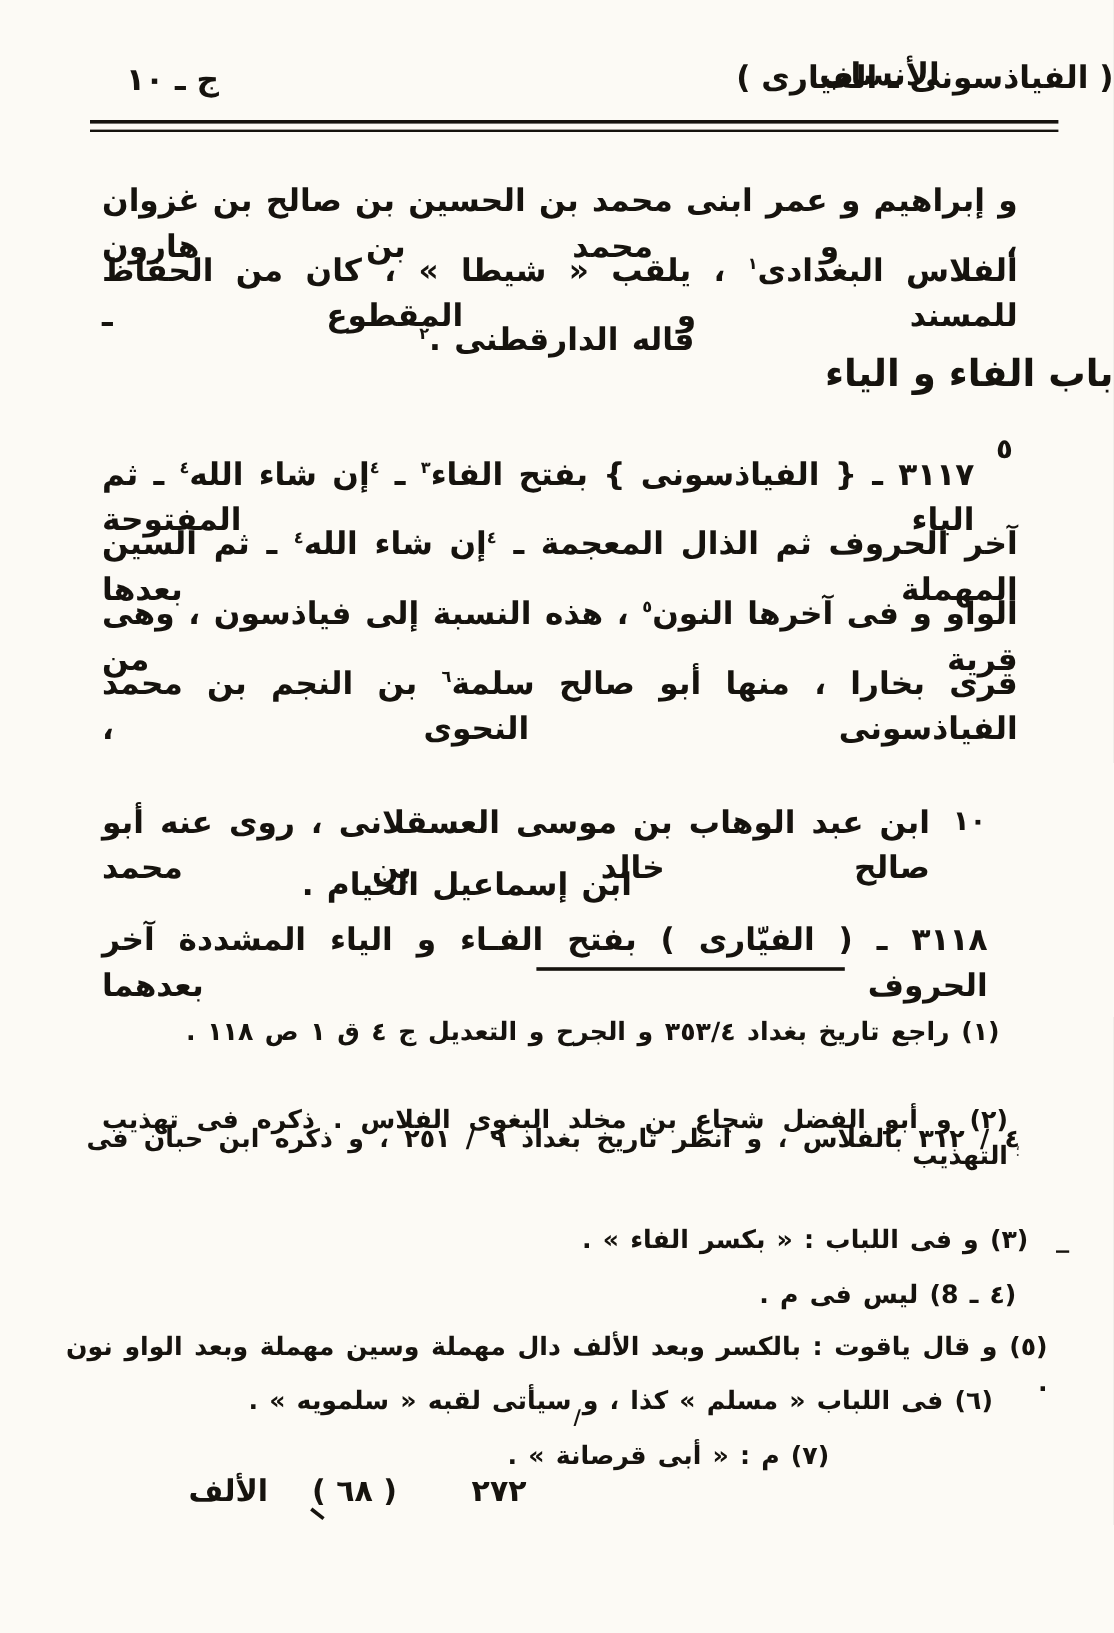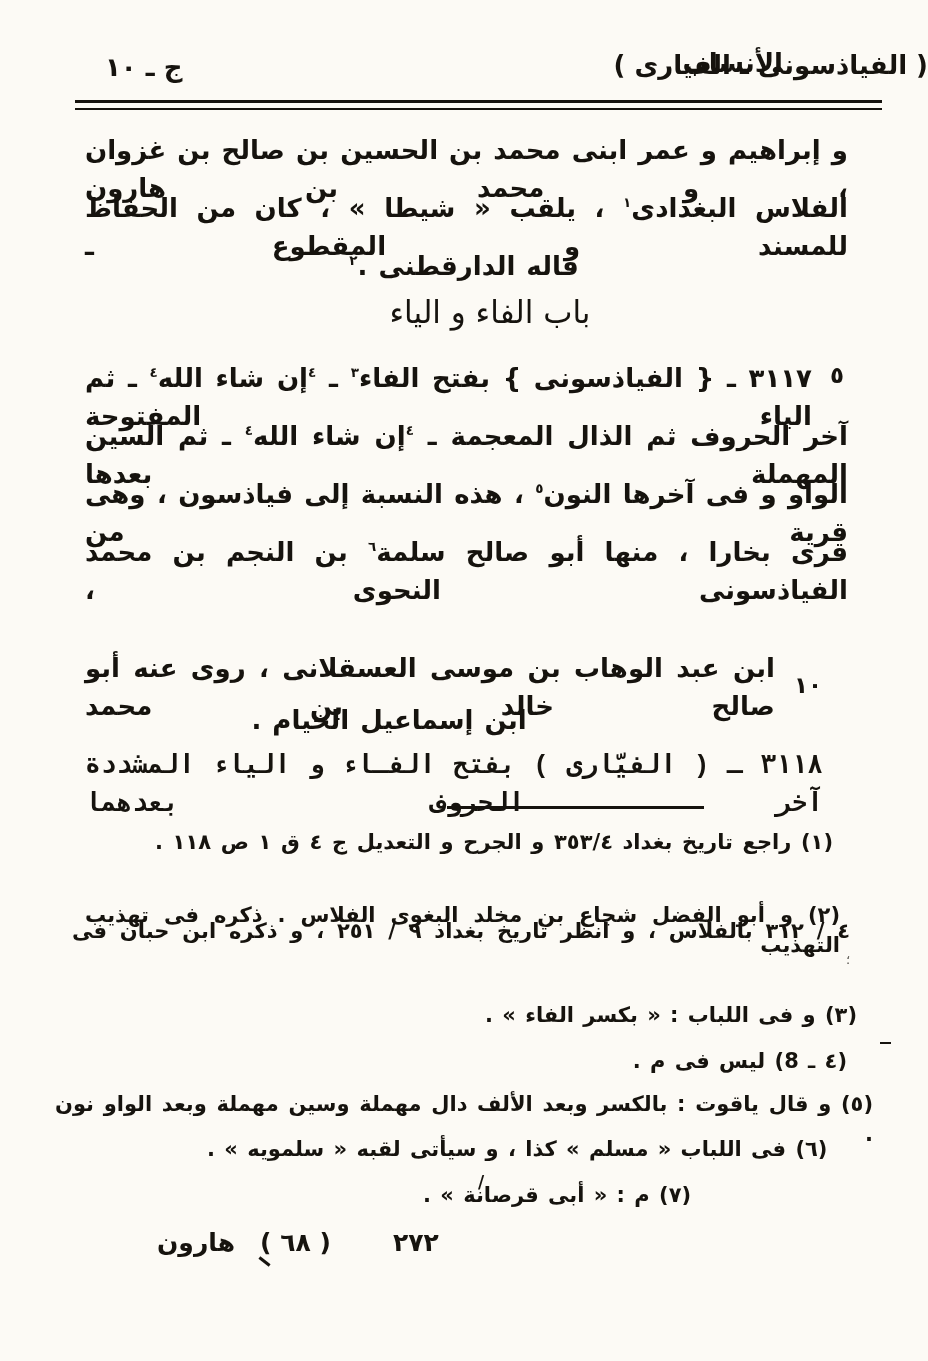--- a/index.html
+++ b/index.html
@@ -13,34 +13,35 @@
     overflow:hidden;
   }
   .ln{
     position:absolute;
     direction:rtl;
     unicode-bidi:plaintext;
     font-weight:bold;
     line-height:1.45;
     letter-spacing:0px;
     word-spacing:2px;
+    margin-top:18px;
   }
   .body-ln{font-size:26px;left:85px;right:80px;}
   .fn-ln{font-size:21px;}
   .j{text-align:justify;text-align-last:justify;}
   .c{text-align:center;}
   .nw{white-space:nowrap;}
   sup{font-size:0.52em;line-height:0;font-weight:bold;}
   .hdr{position:absolute;font-weight:bold;font-size:26px;direction:rtl;white-space:nowrap;}
   .hdr-rule{
     position:absolute;top:100px;left:75px;right:46px;height:5px;
     border-top:3px solid #16130e;border-bottom:2px solid #16130e;
   }
-  .chapter{position:absolute;top:294px;left:52px;right:0;text-align:center;
-    font-size:31px;font-weight:normal;direction:rtl;}
+  .chapter{position:absolute;top:294px;left:52px;right:0;
+    font-size:31px;font-weight:bold;direction:rtl;}
   .margin-num{position:absolute;font-weight:bold;font-size:23px;direction:rtl;}
   .fn-sep{position:absolute;top:806px;left:447px;width:257px;height:3px;background:#16130e;}
   .footer-item{position:absolute;top:1228px;font-weight:bold;font-size:25px;direction:rtl;white-space:nowrap;}
   .speck{position:absolute;color:#16130e;}
   .speck-line{position:absolute;background:#16130e;}
 </style>
 </head>
 <body>
 
 <div class="page">
@@ -59,34 +60,34 @@
   <div class="margin-num" style="top:362px;right:84px;">٥</div>
   <div class="margin-num" style="top:672px;right:106px;">١٠</div>
 
   <div class="ln body-ln j" style="top:360px;right:116px;">٣١١٧ ـ { الفياذسونى } بفتح الفاء<sup>٣</sup> ـ <sup>٤</sup>إن شاء الله<sup>٤</sup> ـ ثم الياء المفتوحة</div>
   <div class="ln body-ln j" style="top:418px;">آخر الحروف ثم الذال المعجمة ـ <sup>٤</sup>إن شاء الله<sup>٤</sup> ـ ثم السين المهملة بعدها</div>
   <div class="ln body-ln j" style="top:476px;">الواو و فى آخرها النون<sup>٥</sup> ، هذه النسبة إلى فياذسون ، وهى قرية من</div>
   <div class="ln body-ln j" style="top:534px;">قرى بخارا ، منها أبو صالح سلمة<sup>٦</sup> بن النجم بن محمد الفياذسونى النحوى ،</div>
   <div class="ln body-ln j" style="top:650px;right:153px;">ابن عبد الوهاب بن موسى العسقلانى ، روى عنه أبو صالح خالد بن محمد</div>
   <div class="ln body-ln c nw" style="top:702px;left:0;right:150px;">ابن إسماعيل الخيام .</div>
 
-  <div class="ln body-ln j" style="top:748px;right:105px;font-family:Liberation Mono, monospace;">٣١١٨ ـ ( الفيّارى ) بفتح الفـاء و الياء المشددة آخر الحروف بعدهما</div>
+  <div class="ln body-ln j" style="top:748px;right:105px;">٣١١٨ ـ ( الفيّارى ) بفتح الفـاء و الياء المشددة آخر الحروف بعدهما</div>
 
   <div class="fn-sep"></div>
 
   <div class="ln fn-ln j" style="top:827px;right:95px;left:155px;">(١) راجع تاريخ بغداد ٤‏/‏٣٥٣ و الجرح و التعديل ج ٤ ق ١ ص ١١٨ .</div>
   <div class="ln fn-ln j" style="top:900px;right:88px;left:85px;">(٢) و أبو الفضل شجاع بن مخلد البغوى الفلاس . ذكره فى تهذيب التهذيب</div>
   <div class="ln fn-ln j" style="top:916px;right:78px;left:72px;">٤ ‏/‏ ٣١٢ بالفلاس ، و انظر تاريخ بغداد ٩ ‏/‏ ٢٥١ ، و ذكره ابن حبان فى</div>
   <div class="ln fn-ln nw" style="top:1000px;right:71px;">(٣) و فى اللباب : « بكسر الفاء » .</div>
   <div class="ln fn-ln nw" style="top:1046px;right:81px;">(٤ ـ 8) ليس فى م .</div>
   <div class="ln fn-ln j" style="top:1089px;right:55px;left:55px;">(٥) و قال ياقوت : بالكسر وبعد الألف دال مهملة وسين مهملة وبعد الواو نون .</div>
   <div class="ln fn-ln nw" style="top:1134px;left:207px;">(٦) فى اللباب « مسلم » كذا ، و سيأتى لقبه « سلمويه » .</div>
   <div class="ln fn-ln nw" style="top:1180px;left:423px;">(٧) م : « أبى قرصانة » .</div>
 
-  <div class="footer-item" style="left:157px;">هارون</div>
+  <div class="footer-item" style="left:157px;">الألف</div>
   <div class="footer-item" style="left:260px;">( ٦٨ )</div>
   <div class="footer-item" style="left:393px;">٢٧٢</div>
 
   <div class="speck" style="top:1172px;left:478px;font-size:17px;font-weight:bold;">/</div>
   <div class="speck" style="top:952px;left:846px;font-size:13px;opacity:.75;">؛</div>
   <div class="speck-line" style="top:1042px;left:880px;width:11px;height:2px;"></div>
   <div class="speck-line" style="top:1260px;left:258px;width:13px;height:3px;transform:rotate(38deg);"></div>
 
 </div>
 

